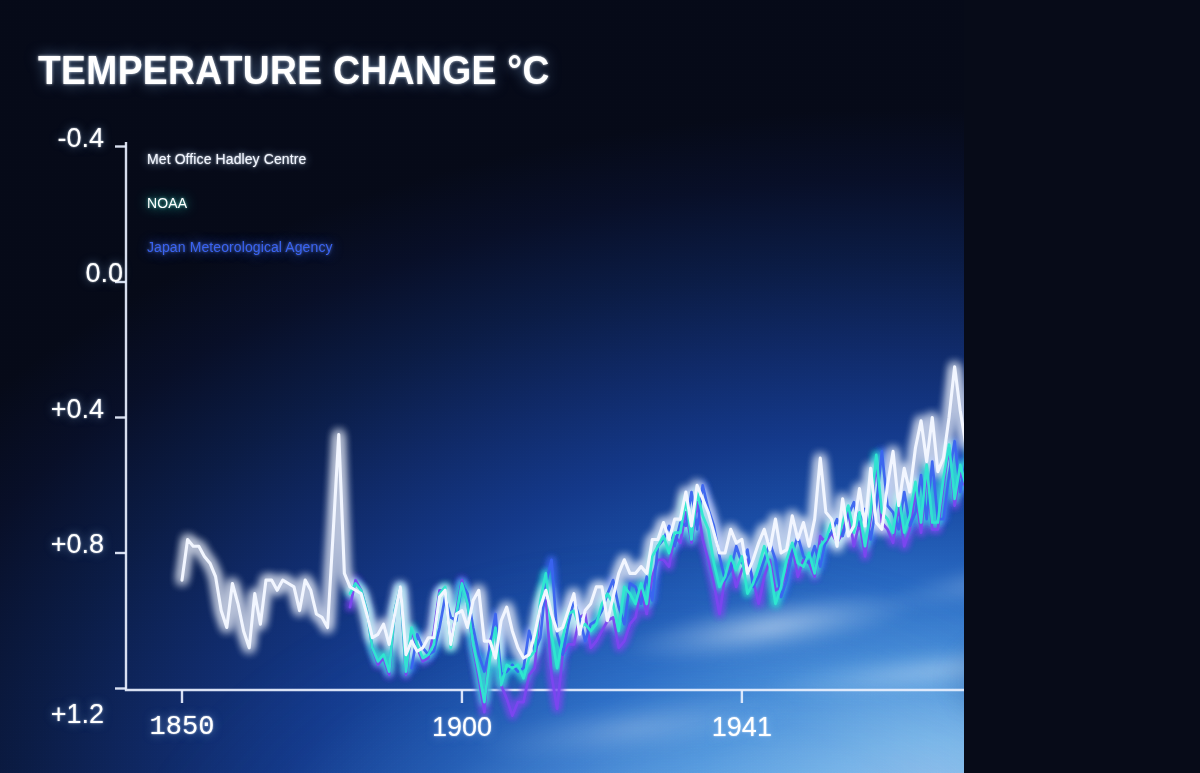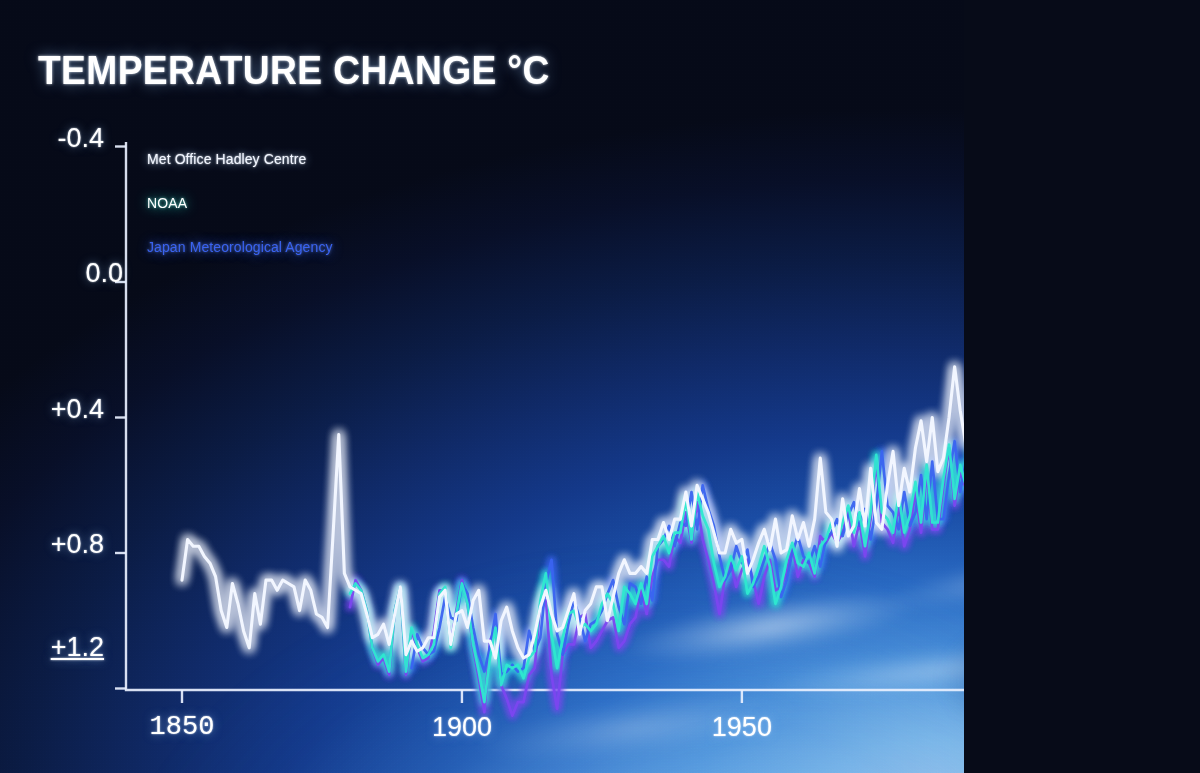--- a/index.html
+++ b/index.html
@@ -157,27 +157,27 @@
         </g>
       <g id="line-layer">
           <path d="M349.97 607.20 L355.56 580.10 L361.16 590.26 L366.76 610.59 L372.36 647.85 L377.96 664.79 L383.56 658.01 L389.16 674.95 L394.76 610.59 L400.35 586.88 L405.95 674.95 L411.55 630.91 L417.15 647.85 L422.75 661.40 L428.35 658.01 L433.95 630.91 L439.55 590.26 L445.15 590.26 L450.74 644.46 L456.34 610.59 L461.94 580.10 L467.54 603.81 L473.14 647.85 L478.74 678.34 L484.34 712.21 L489.94 641.08 L495.53 627.52 L501.13 685.11 L506.73 698.66 L512.33 715.60 L517.93 702.05 L523.53 702.05 L529.13 674.95 L534.73 668.17 L540.33 603.81 L545.92 600.42 L551.52 674.95 L557.12 708.83 L562.72 654.63 L568.32 644.46 L573.92 644.46 L579.52 617.36 L585.12 613.98 L590.72 647.85 L596.31 641.08 L601.91 630.91 L607.51 620.75 L613.11 617.36 L618.71 647.85 L624.31 641.08 L629.91 624.14 L635.51 617.36 L641.10 590.26 L646.70 613.98 L652.30 576.71 L657.90 559.77 L663.50 559.77 L669.10 566.55 L674.70 536.06 L680.30 542.84 L685.90 512.35 L691.49 542.84 L697.09 502.19 L702.69 539.45 L708.29 559.77 L713.89 583.49 L719.49 613.98 L725.09 576.71 L730.69 563.16 L736.28 586.88 L741.88 569.94 L747.48 559.77 L753.08 580.10 L758.68 603.81 L764.28 576.71 L769.88 559.77 L775.48 590.26 L781.08 586.88 L786.67 573.33 L792.27 546.23 L797.87 576.71 L803.47 559.77 L809.07 563.16 L814.67 576.71 L820.27 536.06 L825.87 542.84 L831.47 532.67 L837.06 542.84 L842.66 532.67 L848.26 508.96 L853.86 546.23 L859.46 522.51 L865.06 556.39 L870.66 519.13 L876.26 461.54 L881.85 522.51 L887.45 529.29 L893.05 542.84 L898.65 505.57 L904.25 546.23 L909.85 529.29 L915.45 492.02 L921.05 532.67 L926.65 471.70 L932.24 529.29 L937.84 529.29 L943.44 485.25 L949.04 447.99 L954.64 505.57 L960.24 471.70 L965.84 488.64 L971.44 447.99 L977.03 414.11 L982.63 458.15 L988.23 417.50 L993.83 475.09 L999.43 458.15 L1005.03 417.50 L1010.63 363.30 L1016.23 410.73 L1021.83 441.21 L1027.42 407.34 L1033.02 363.30 L1038.62 370.07 L1044.22 342.98 L1049.82 410.73 L1055.42 403.95 L1061.02 359.91 L1066.62 346.36 L1072.22 380.24 L1077.81 359.91 L1083.41 339.59 L1089.01 326.04 L1094.61 366.69 L1100.21 346.36 L1105.81 332.81 L1111.41 292.16 L1117.01 305.71 L1122.60 312.49 L1128.20 295.55 L1133.80 258.29 L1139.40 210.86 L1145.00 241.35 L1150.60 265.06 L1156.20 221.03 L1161.80 207.48 L1167.40 180.38 L1172.99 241.35" fill="none" stroke="#7b46ef" stroke-width="2.7" stroke-linejoin="round" stroke-linecap="round" opacity="0.95"></path>
           <path d="M411.55 668.17 L417.15 634.30 L422.75 647.85 L428.35 654.63 L433.95 651.24 L439.55 627.52 L445.15 597.04 L450.74 617.36 L456.34 620.75 L461.94 583.49 L467.54 593.65 L473.14 627.52 L478.74 654.63 L484.34 671.56 L489.94 647.85 L495.53 613.98 L501.13 674.95 L506.73 671.56 L512.33 664.79 L517.93 671.56 L523.53 668.17 L529.13 630.91 L534.73 651.24 L540.33 637.69 L545.92 583.49 L551.52 559.77 L557.12 634.30 L562.72 654.63 L568.32 624.14 L573.92 600.42 L579.52 617.36 L585.12 641.08 L590.72 624.14 L596.31 620.75 L601.91 610.59 L607.51 593.65 L613.11 580.10 L618.71 607.20 L624.31 624.14 L629.91 583.49 L635.51 586.88 L641.10 603.81 L646.70 576.71 L652.30 600.42 L657.90 546.23 L663.50 539.45 L669.10 525.90 L674.70 546.23 L680.30 522.51 L685.90 525.90 L691.49 492.02 L697.09 529.29 L702.69 485.25 L708.29 508.96 L713.89 525.90 L719.49 556.39 L725.09 580.10 L730.69 569.94 L736.28 546.23 L741.88 563.16 L747.48 549.61 L753.08 586.88 L758.68 576.71 L764.28 559.77 L769.88 542.84 L775.48 559.77 L781.08 597.04 L786.67 580.10 L792.27 553.00 L797.87 536.06 L803.47 556.39 L809.07 563.16 L814.67 546.23 L820.27 566.55 L825.87 539.45 L831.47 532.67 L837.06 519.13 L842.66 536.06 L848.26 515.74 L853.86 502.19 L859.46 525.90 L865.06 508.96 L870.66 539.45 L876.26 505.57 L881.85 451.38 L887.45 505.57 L893.05 512.35 L898.65 529.29 L904.25 492.02 L909.85 525.90 L915.45 512.35 L921.05 475.09 L926.65 519.13 L932.24 461.54 L937.84 519.13 L943.44 519.13 L949.04 475.09 L954.64 441.21 L960.24 492.02 L965.84 461.54 L971.44 481.86 L977.03 437.82 L982.63 407.34 L988.23 447.99 L993.83 410.73 L999.43 461.54 L1005.03 447.99 L1010.63 407.34 L1016.23 356.53 L1021.83 400.56 L1027.42 431.05 L1033.02 400.56 L1038.62 356.53 L1044.22 363.30 L1049.82 336.20 L1055.42 403.95 L1061.02 393.79 L1066.62 353.14 L1072.22 339.59 L1077.81 373.46 L1083.41 353.14 L1089.01 329.43 L1094.61 315.88 L1100.21 353.14 L1105.81 336.20 L1111.41 322.65 L1117.01 285.39 L1122.60 298.94 L1128.20 305.71 L1133.80 288.78 L1139.40 251.51 L1145.00 207.48 L1150.60 231.19 L1156.20 251.51 L1161.80 227.80 L1167.40 190.54 L1172.99 170.21 L1178.59 227.80" fill="none" stroke="#3a63f0" stroke-width="2.7" stroke-linejoin="round" stroke-linecap="round" opacity="0.95"></path>
           <path d="M349.97 593.65 L355.56 583.49 L361.16 590.26 L366.76 610.59 L372.36 647.85 L377.96 661.40 L383.56 654.63 L389.16 671.56 L394.76 610.59 L400.35 586.88 L405.95 671.56 L411.55 627.52 L417.15 644.46 L422.75 658.01 L428.35 654.63 L433.95 644.46 L439.55 593.65 L445.15 586.88 L450.74 647.85 L456.34 613.98 L461.94 583.49 L467.54 603.81 L473.14 644.46 L478.74 671.56 L484.34 702.05 L489.94 658.01 L495.53 627.52 L501.13 685.11 L506.73 664.79 L512.33 668.17 L517.93 664.79 L523.53 678.34 L529.13 658.01 L534.73 651.24 L540.33 600.42 L545.92 573.33 L551.52 634.30 L557.12 668.17 L562.72 637.69 L568.32 613.98 L573.92 610.59 L579.52 627.52 L585.12 624.14 L590.72 630.91 L596.31 624.14 L601.91 603.81 L607.51 593.65 L613.11 603.81 L618.71 630.91 L624.31 586.88 L629.91 593.65 L635.51 603.81 L641.10 583.49 L646.70 603.81 L652.30 556.39 L657.90 546.23 L663.50 536.06 L669.10 553.00 L674.70 532.67 L680.30 532.67 L685.90 498.80 L691.49 539.45 L697.09 492.02 L702.69 515.74 L708.29 529.29 L713.89 563.16 L719.49 586.88 L725.09 576.71 L730.69 556.39 L736.28 569.94 L741.88 556.39 L747.48 593.65 L753.08 583.49 L758.68 566.55 L764.28 546.23 L769.88 566.55 L775.48 603.81 L781.08 586.88 L786.67 559.77 L792.27 542.84 L797.87 563.16 L803.47 566.55 L809.07 553.00 L814.67 573.33 L820.27 546.23 L825.87 539.45 L831.47 522.51 L837.06 542.84 L842.66 522.51 L848.26 505.57 L853.86 532.67 L859.46 512.35 L865.06 546.23 L870.66 512.35 L876.26 454.76 L881.85 512.35 L887.45 519.13 L893.05 532.67 L898.65 495.41 L904.25 532.67 L909.85 515.74 L915.45 481.86 L921.05 522.51 L926.65 464.93 L932.24 522.51 L937.84 522.51 L943.44 478.48 L949.04 444.60 L954.64 498.80 L960.24 464.93 L965.84 485.25 L971.44 441.21 L977.03 410.73 L982.63 454.76 L988.23 414.11 L993.83 468.31 L999.43 451.38 L1005.03 414.11 L1010.63 359.91 L1016.23 403.95 L1021.83 434.44 L1027.42 403.95 L1033.02 359.91 L1038.62 366.69 L1044.22 339.59 L1049.82 407.34 L1055.42 400.56 L1061.02 356.53 L1066.62 342.98 L1072.22 376.85 L1077.81 356.53 L1083.41 332.81 L1089.01 319.26 L1094.61 356.53 L1100.21 339.59 L1105.81 326.04 L1111.41 288.78 L1117.01 302.33 L1122.60 309.10 L1128.20 292.16 L1133.80 254.90 L1139.40 210.86 L1145.00 234.58 L1150.60 254.90 L1156.20 231.19 L1161.80 193.93 L1167.40 173.60 L1172.99 231.19" fill="none" stroke="#2ee8d0" stroke-width="2.7" stroke-linejoin="round" stroke-linecap="round" opacity="0.95"></path>
           <path d="M182.00 580.10 L187.60 539.45 L193.20 546.23 L198.80 546.23 L204.40 556.39 L209.99 563.16 L215.59 576.71 L221.19 610.59 L226.79 627.52 L232.39 583.49 L237.99 603.81 L243.59 630.91 L249.19 647.85 L254.78 593.65 L260.38 624.14 L265.98 580.10 L271.58 580.10 L277.18 590.26 L282.78 580.10 L288.38 583.49 L293.98 586.88 L299.58 610.59 L305.17 580.10 L310.77 590.26 L316.37 613.98 L321.97 617.36 L327.57 627.52 L333.17 532.67 L338.77 434.44 L344.37 573.33 L349.97 586.88 L355.56 590.26 L361.16 593.65 L366.76 613.98 L372.36 637.69 L377.96 634.30 L383.56 624.14 L389.16 644.46 L394.76 613.98 L400.35 586.88 L405.95 654.63 L411.55 641.08 L417.15 651.24 L422.75 647.85 L428.35 637.69 L433.95 637.69 L439.55 597.04 L445.15 590.26 L450.74 644.46 L456.34 613.98 L461.94 610.59 L467.54 627.52 L473.14 600.42 L478.74 590.26 L484.34 641.08 L489.94 641.08 L495.53 658.01 L501.13 620.75 L506.73 607.20 L512.33 630.91 L517.93 647.85 L523.53 658.01 L529.13 654.63 L534.73 634.30 L540.33 607.20 L545.92 590.26 L551.52 613.98 L557.12 630.91 L562.72 627.52 L568.32 610.59 L573.92 593.65 L579.52 634.30 L585.12 610.59 L590.72 603.81 L596.31 586.88 L601.91 586.88 L607.51 620.75 L613.11 597.04 L618.71 573.33 L624.31 559.77 L629.91 573.33 L635.51 573.33 L641.10 566.55 L646.70 573.33 L652.30 539.45 L657.90 539.45 L663.50 522.51 L669.10 539.45 L674.70 519.13 L680.30 519.13 L685.90 492.02 L691.49 525.90 L697.09 485.25 L702.69 498.80 L708.29 512.35 L713.89 532.67 L719.49 553.00 L725.09 553.00 L730.69 529.29 L736.28 542.84 L741.88 539.45 L747.48 573.33 L753.08 559.77 L758.68 542.84 L764.28 529.29 L769.88 549.61 L775.48 519.13 L781.08 553.00 L786.67 549.61 L792.27 515.74 L797.87 539.45 L803.47 522.51 L809.07 546.23 L814.67 519.13 L820.27 458.15 L825.87 512.35 L831.47 519.13 L837.06 546.23 L842.66 498.80 L848.26 536.06 L853.86 525.90 L859.46 488.64 L865.06 525.90 L870.66 468.31 L876.26 522.51 L881.85 529.29 L887.45 485.25 L893.05 451.38 L898.65 505.57 L904.25 468.31 L909.85 492.02 L915.45 447.99 L921.05 420.89 L926.65 461.54 L932.24 417.50 L937.84 471.70 L943.44 458.15 L949.04 417.50 L954.64 366.69 L960.24 410.73 L965.84 444.60 L971.44 410.73 L977.03 366.69 L982.63 373.46 L988.23 346.36 L993.83 414.11 L999.43 407.34 L1005.03 359.91 L1010.63 349.75 L1016.23 383.63 L1021.83 363.30 L1027.42 336.20 L1033.02 322.65 L1038.62 363.30 L1044.22 342.98 L1049.82 329.43 L1055.42 295.55 L1061.02 305.71 L1066.62 315.88 L1072.22 298.94 L1077.81 261.68 L1083.41 214.25 L1089.01 237.96 L1094.61 261.68 L1100.21 234.58 L1105.81 193.93 L1111.41 163.44 L1117.01 251.51" fill="none" stroke="#f2f6ff" stroke-width="3.1" stroke-linejoin="round" stroke-linecap="round" opacity="1"></path>
         </g>
     </svg>
 
     <div id="ylabels">
-        <div class="axis-lbl y-lbl" style="left: 0px; width: 104px; top: 632px; text-decoration: underline;">+1.2</div>
+        <div class="axis-lbl y-lbl" style="left: 0px; width: 104px; top: 699px;">+1.2</div>
         <div class="axis-lbl y-lbl" style="left: 0px; width: 104px; top: 529px;">+0.8</div>
         <div class="axis-lbl y-lbl" style="left: 0px; width: 104px; top: 393.5px; padding-left: 40px;">+0.4</div>
         <div class="axis-lbl y-lbl" style="left: 0px; width: 104px; top: 258px; margin-left: 19px;">0.0</div>
         <div class="axis-lbl y-lbl" style="left: 0px; width: 104px; top: 122.5px;">-0.4</div>
       </div>
     <div id="xlabels">
         <div class="axis-lbl x-lbl" style="left: 92px; width: 180px; top: 712px; font-family: Liberation Mono, monospace;">1850</div>
         <div class="axis-lbl x-lbl" style="left: 371.942px; width: 180px; top: 712px; text-align: center;">1900</div>
-        <div class="axis-lbl x-lbl" style="left: 651.884px; width: 180px; top: 712px;">1950</div>
+        <div class="axis-lbl x-lbl" style="left: 651.884px; width: 180px; top: 712px;">1941</div>
         <div class="axis-lbl x-lbl" style="left: 931.826px; width: 180px; top: 712px;">2000</div>
       </div>
   </div>
 
 </div>
 
 </body></html>

